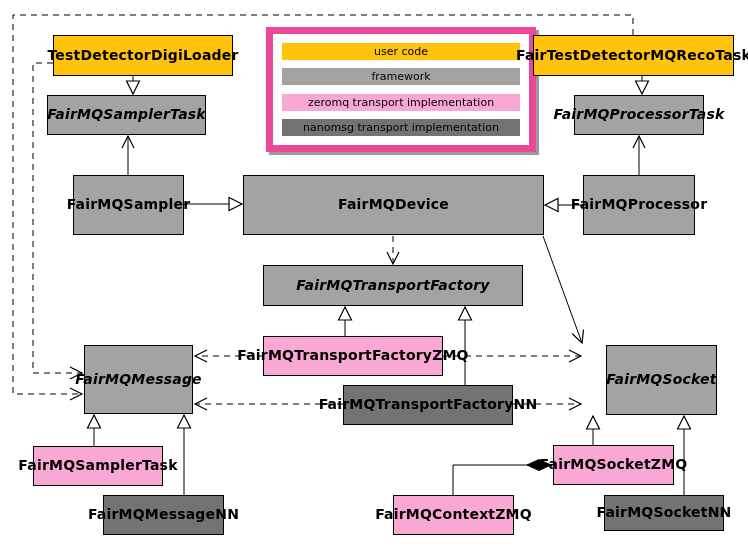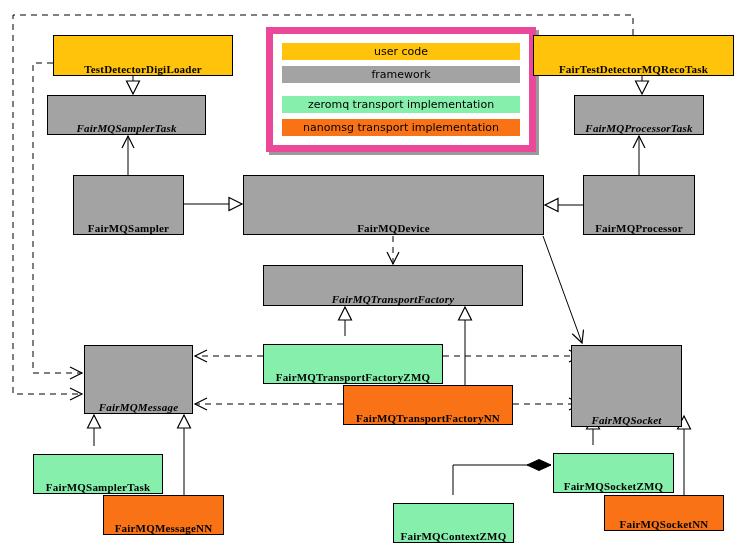--- a/index.html
+++ b/index.html
@@ -16,35 +16,34 @@
     left: 0; top: 0;
     width: 748px; height: 549px;
     z-index: 1;
   }
   .node {
     position: absolute;
     z-index: 2;
     box-sizing: border-box;
     border: 1px solid #000000;
     display: flex;
-    align-items: flex-end;
+    align-items: center;
     justify-content: center;
     text-align: center;
-    font-size: 11px;
+    font-size: 14px;
     font-weight: bold;
     color: #000000;
     letter-spacing: 0.2px;
     line-height: 1.1;
-    font-family: Liberation Serif, serif;
   }
   .node.abstract { font-style: italic; }
   .c-user      { background: #FFC30B; }
   .c-framework { background: #a3a3a3; }
-  .c-zeromq    { background: #86efac; margin-top: 8px; }
-  .c-nanomsg   { background: #f97316; }
+  .c-zeromq    { background: #f9a8d4; }
+  .c-nanomsg   { background: #737373; }
   .legend {
     position: absolute;
     left: 266px; top: 27px;
     width: 270px; height: 125px;
     box-sizing: border-box;
     background: #ffffff;
     border: 7px solid #ec4899;
     box-shadow: 3px 3px 0 #9a9a9a;
     z-index: 2;
     display: flex;
@@ -147,21 +146,21 @@
   </div>
   <div class="node c-zeromq" style="left:263px;top:336px;width:180px;height:40px">
     <span>FairMQTransportFactoryZMQ</span>
   </div>
   <div class="node c-nanomsg" style="left:343px;top:385px;width:170px;height:40px">
     <span>FairMQTransportFactoryNN</span>
   </div>
   <div class="node c-framework abstract" style="left:84px;top:345px;width:109px;height:69px">
     <span>FairMQMessage</span>
   </div>
-  <div class="node c-framework abstract" style="left:571px;top:345px;width:111px;height:82px">
+  <div class="node c-framework abstract" style="left:606px;top:345px;width:111px;height:70px">
     <span>FairMQSocket</span>
   </div>
   <div class="node c-zeromq" style="left:33px;top:446px;width:130px;height:40px">
     <span>FairMQSamplerTask</span>
   </div>
   <div class="node c-nanomsg" style="left:103px;top:495px;width:121px;height:40px">
     <span>FairMQMessageNN</span>
   </div>
   <div class="node c-zeromq" style="left:553px;top:445px;width:121px;height:40px">
     <span>FairMQSocketZMQ</span>

